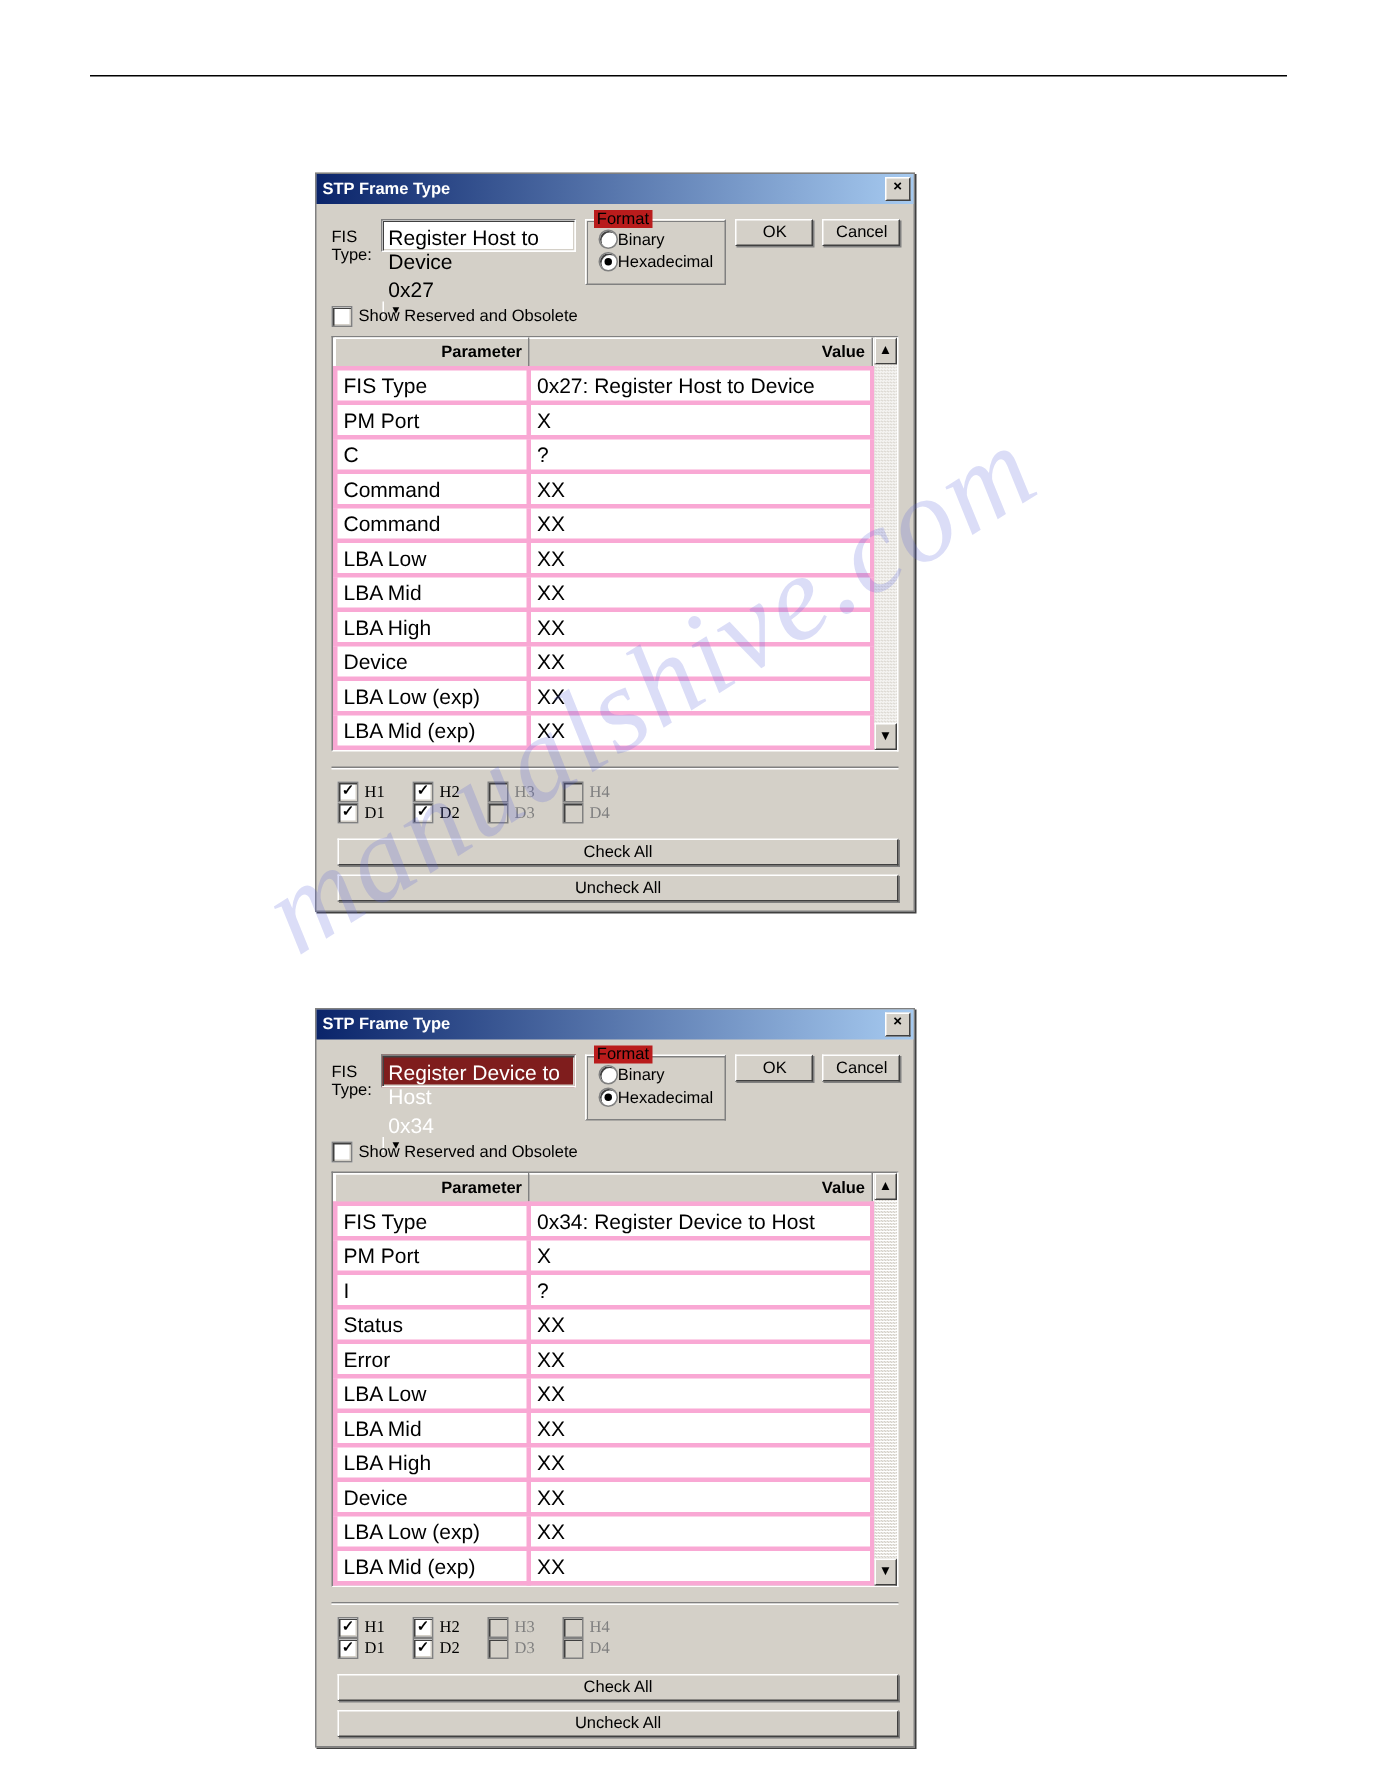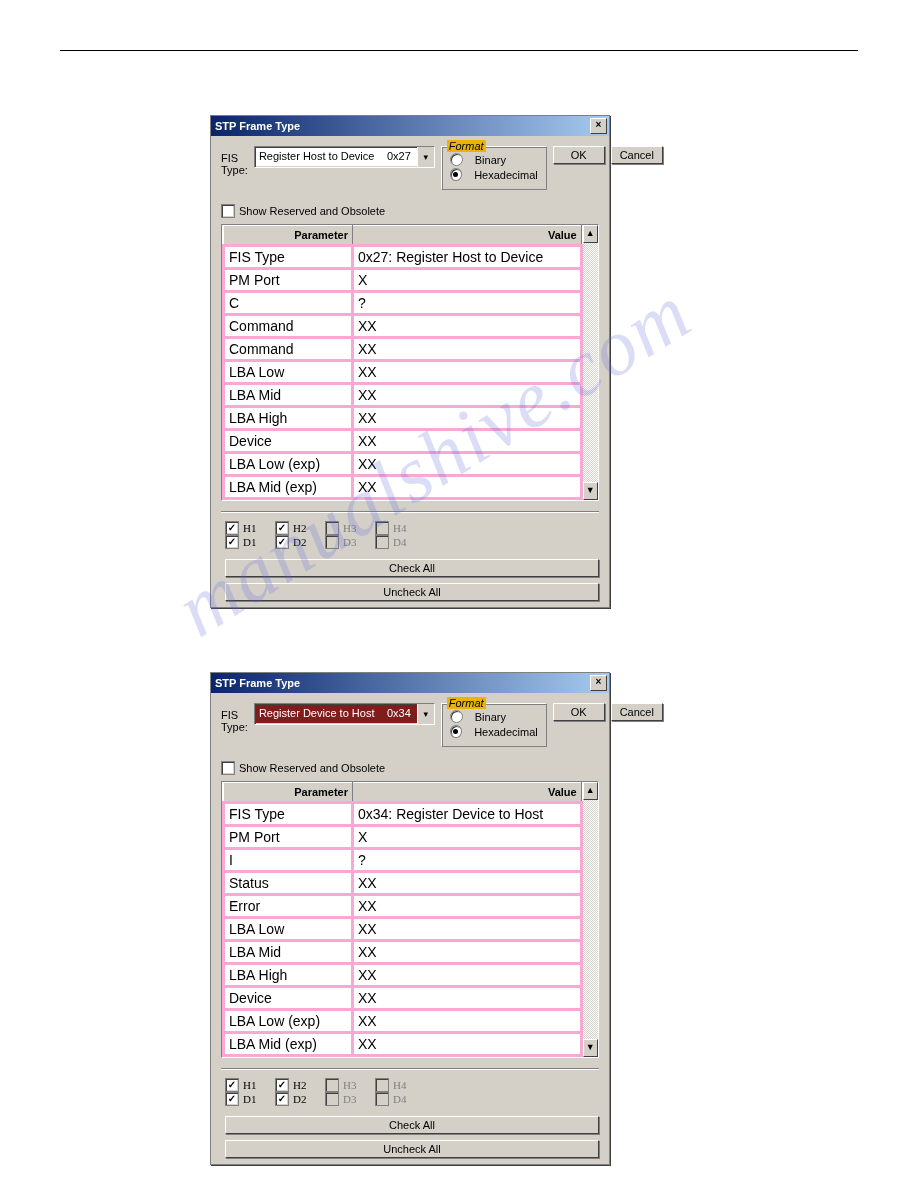--- a/index.html
+++ b/index.html
@@ -59,21 +59,22 @@
   }
   .fis-label { padding-top: 6px; }
   .combo {
     display: inline-flex;
     height: 20px;
     background: #fff;
     border: 1px solid #808080;
     border-right-color:#fff;
     border-bottom-color:#fff;
     box-shadow: inset 1px 1px 0 #404040, inset -1px -1px 0 #d4d0c8;
-    font-size: 11px;
+    font-size: 14px;
+    flex-direction: column;
   }
   .combo.sel { background:#7f1d1d; color:#fff; }
   .combo .txt { padding: 3px 4px 0 4px; min-width: 120px; }
   .combo .code { padding: 3px 6px 0 4px; border-left:0; }
   .combo .arrow {
     width: 16px;
     background: #d4d0c8;
     border-left:1px solid #fff;
     display:flex; align-items:center; justify-content:center;
     color:#000;
@@ -83,26 +84,25 @@
     border:1px solid #808080;
     border-top-color:#fff; border-left-color:#fff;
     box-shadow: inset 1px 1px 0 #808080;
     padding: 4px 8px 6px 8px;
     position:relative;
     width: 88px;
   }
   .groupbox .legend {
     position:absolute;
     top:-7px; left:5px;
-    background:#eab308;
+    background:#b91c1c;
     padding: 0 2px;
     font-size:11px;
-    font-style:italic;
-  }
-  .radio-row { display:flex; align-items:center; gap:12px; margin:2px 0; }
+  }
+  .radio-row { display:flex; align-items:center; gap:0; margin:2px 0; }
   .radio {
     width:11px; height:11px; border-radius:50%;
     background:#fff; border:1px solid #808080;
     box-shadow: inset 1px 1px 0 #404040;
     display:inline-flex; align-items:center; justify-content:center;
   }
   .radio.checked::after { content:""; width:5px; height:5px; background:#000; border-radius:50%; }
   .btncol { display:flex; flex-direction:row; gap:6px; margin-left:auto; }
   .btn {
     background:#d4d0c8;

